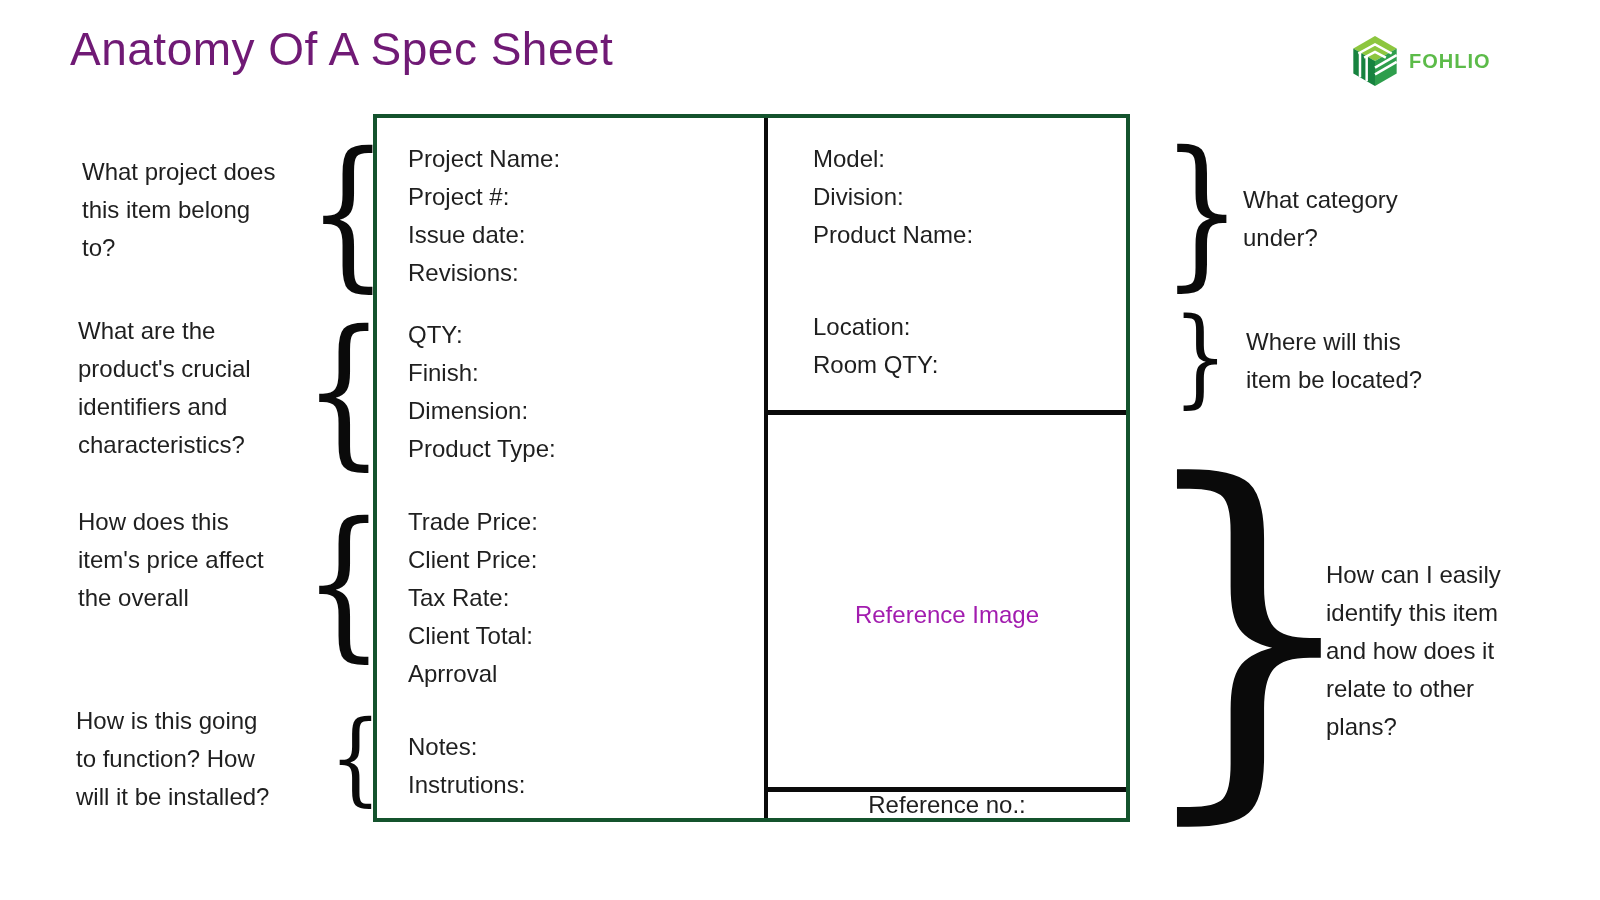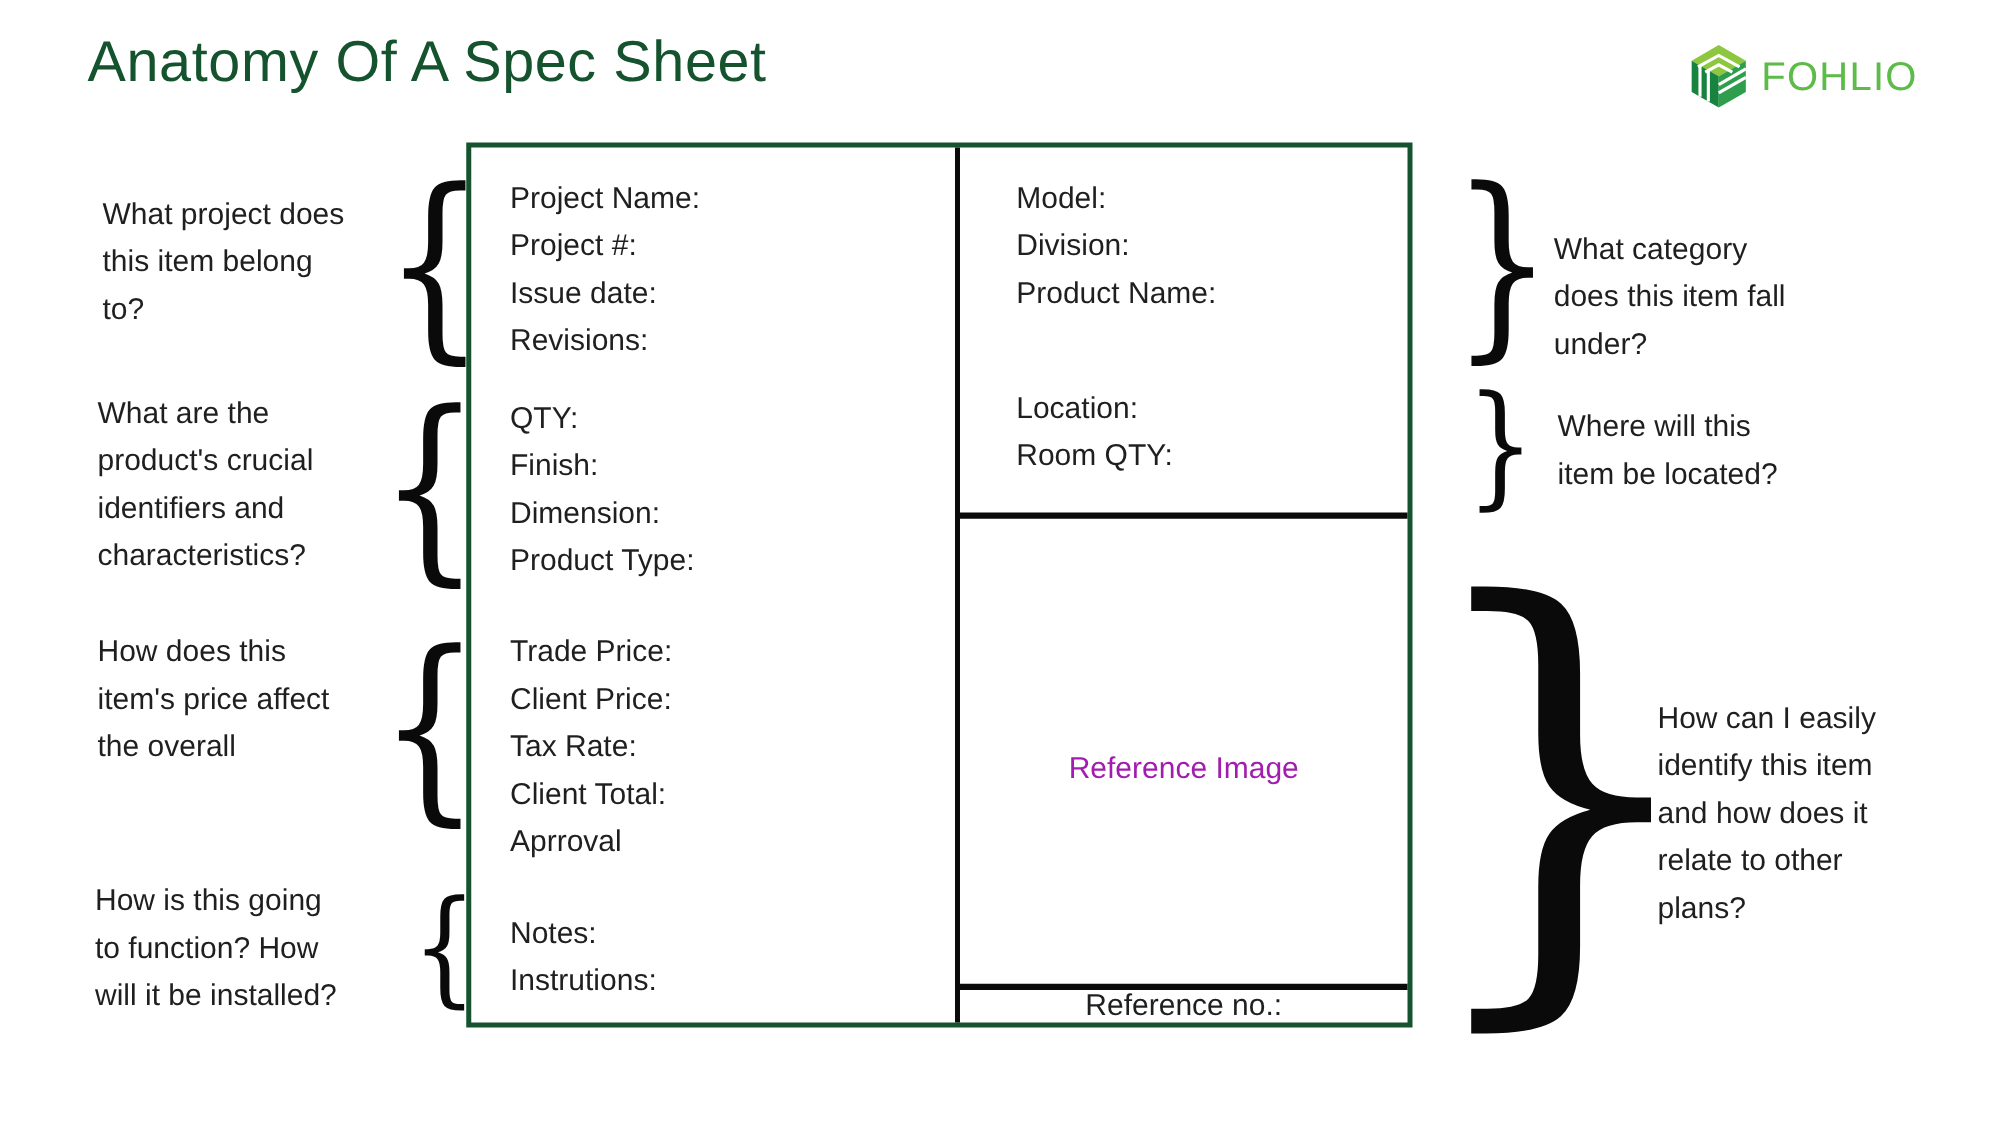--- a/index.html
+++ b/index.html
@@ -2,25 +2,25 @@
 <html style="--brand-green: #5cbb49; --cube-dark-green: #17833f; --cube-mid-green: #2e9e4c; --cube-light-green: #8dc63f; --ink: #1f1f1f; --border-black: #0a0a0a;"><head>
 <meta charset="utf-8">
 <style>
   html,body{margin:0;padding:0;background:#fff;}
   .stage{
     position:relative;width:1600px;height:900px;background:#ffffff;overflow:hidden;
     font-family:"Liberation Sans",sans-serif;color:#1e1e1e;
   }
   .title{
     position:absolute;left:70px;top:22px;
-    font-size:46px;font-weight:300;letter-spacing:0.5px;color:#14532d;white-space:nowrap;
+    font-size:46px;font-weight:300;letter-spacing:0.5px;color:#701a75;white-space:nowrap;
   }
   .logo{position:absolute;left:1350px;top:33px;display:flex;align-items:center;gap:9px;}
   .logo svg{width:50px;height:56px;display:block;}
-  .brand{font-size:32px;font-weight:400;letter-spacing:1px;color:var(--brand-green,#5cbb49);}
+  .brand{font-size:20px;font-weight:700;letter-spacing:1px;color:var(--brand-green,#5cbb49);}
 
   
   .spec-box{
     position:absolute;left:373px;top:114px;width:757px;height:708px;
     border:4px solid #14532d;box-sizing:border-box;background:#fff;
   }
   .vdivider{position:absolute;left:387px;top:0;width:4px;height:100%;background:#0a0a0a;}
   .col-left{position:absolute;left:0;top:0;width:387px;height:100%;}
   .col-right{position:absolute;left:391px;top:0;right:0;height:100%;}
   .fgroup{position:absolute;}
@@ -162,21 +162,20 @@
       <div class="note-line">the overall</div>
     </div>
   <div class="note nL4">
       <div class="note-line">How is this going</div>
       <div class="note-line">to function? How</div>
       <div class="note-line">will it be installed?</div>
     </div>
 
   <div class="note nR1">
       <div class="note-line">What category</div>
-      <div class="note-line">does this item fall</div>
       <div class="note-line">under?</div>
     </div>
   <div class="note nR2">
       <div class="note-line">Where will this</div>
       <div class="note-line">item be located?</div>
     </div>
   <div class="note nR3">
       <div class="note-line">How can I easily</div>
       <div class="note-line">identify this item</div>
       <div class="note-line">and how does it</div>

